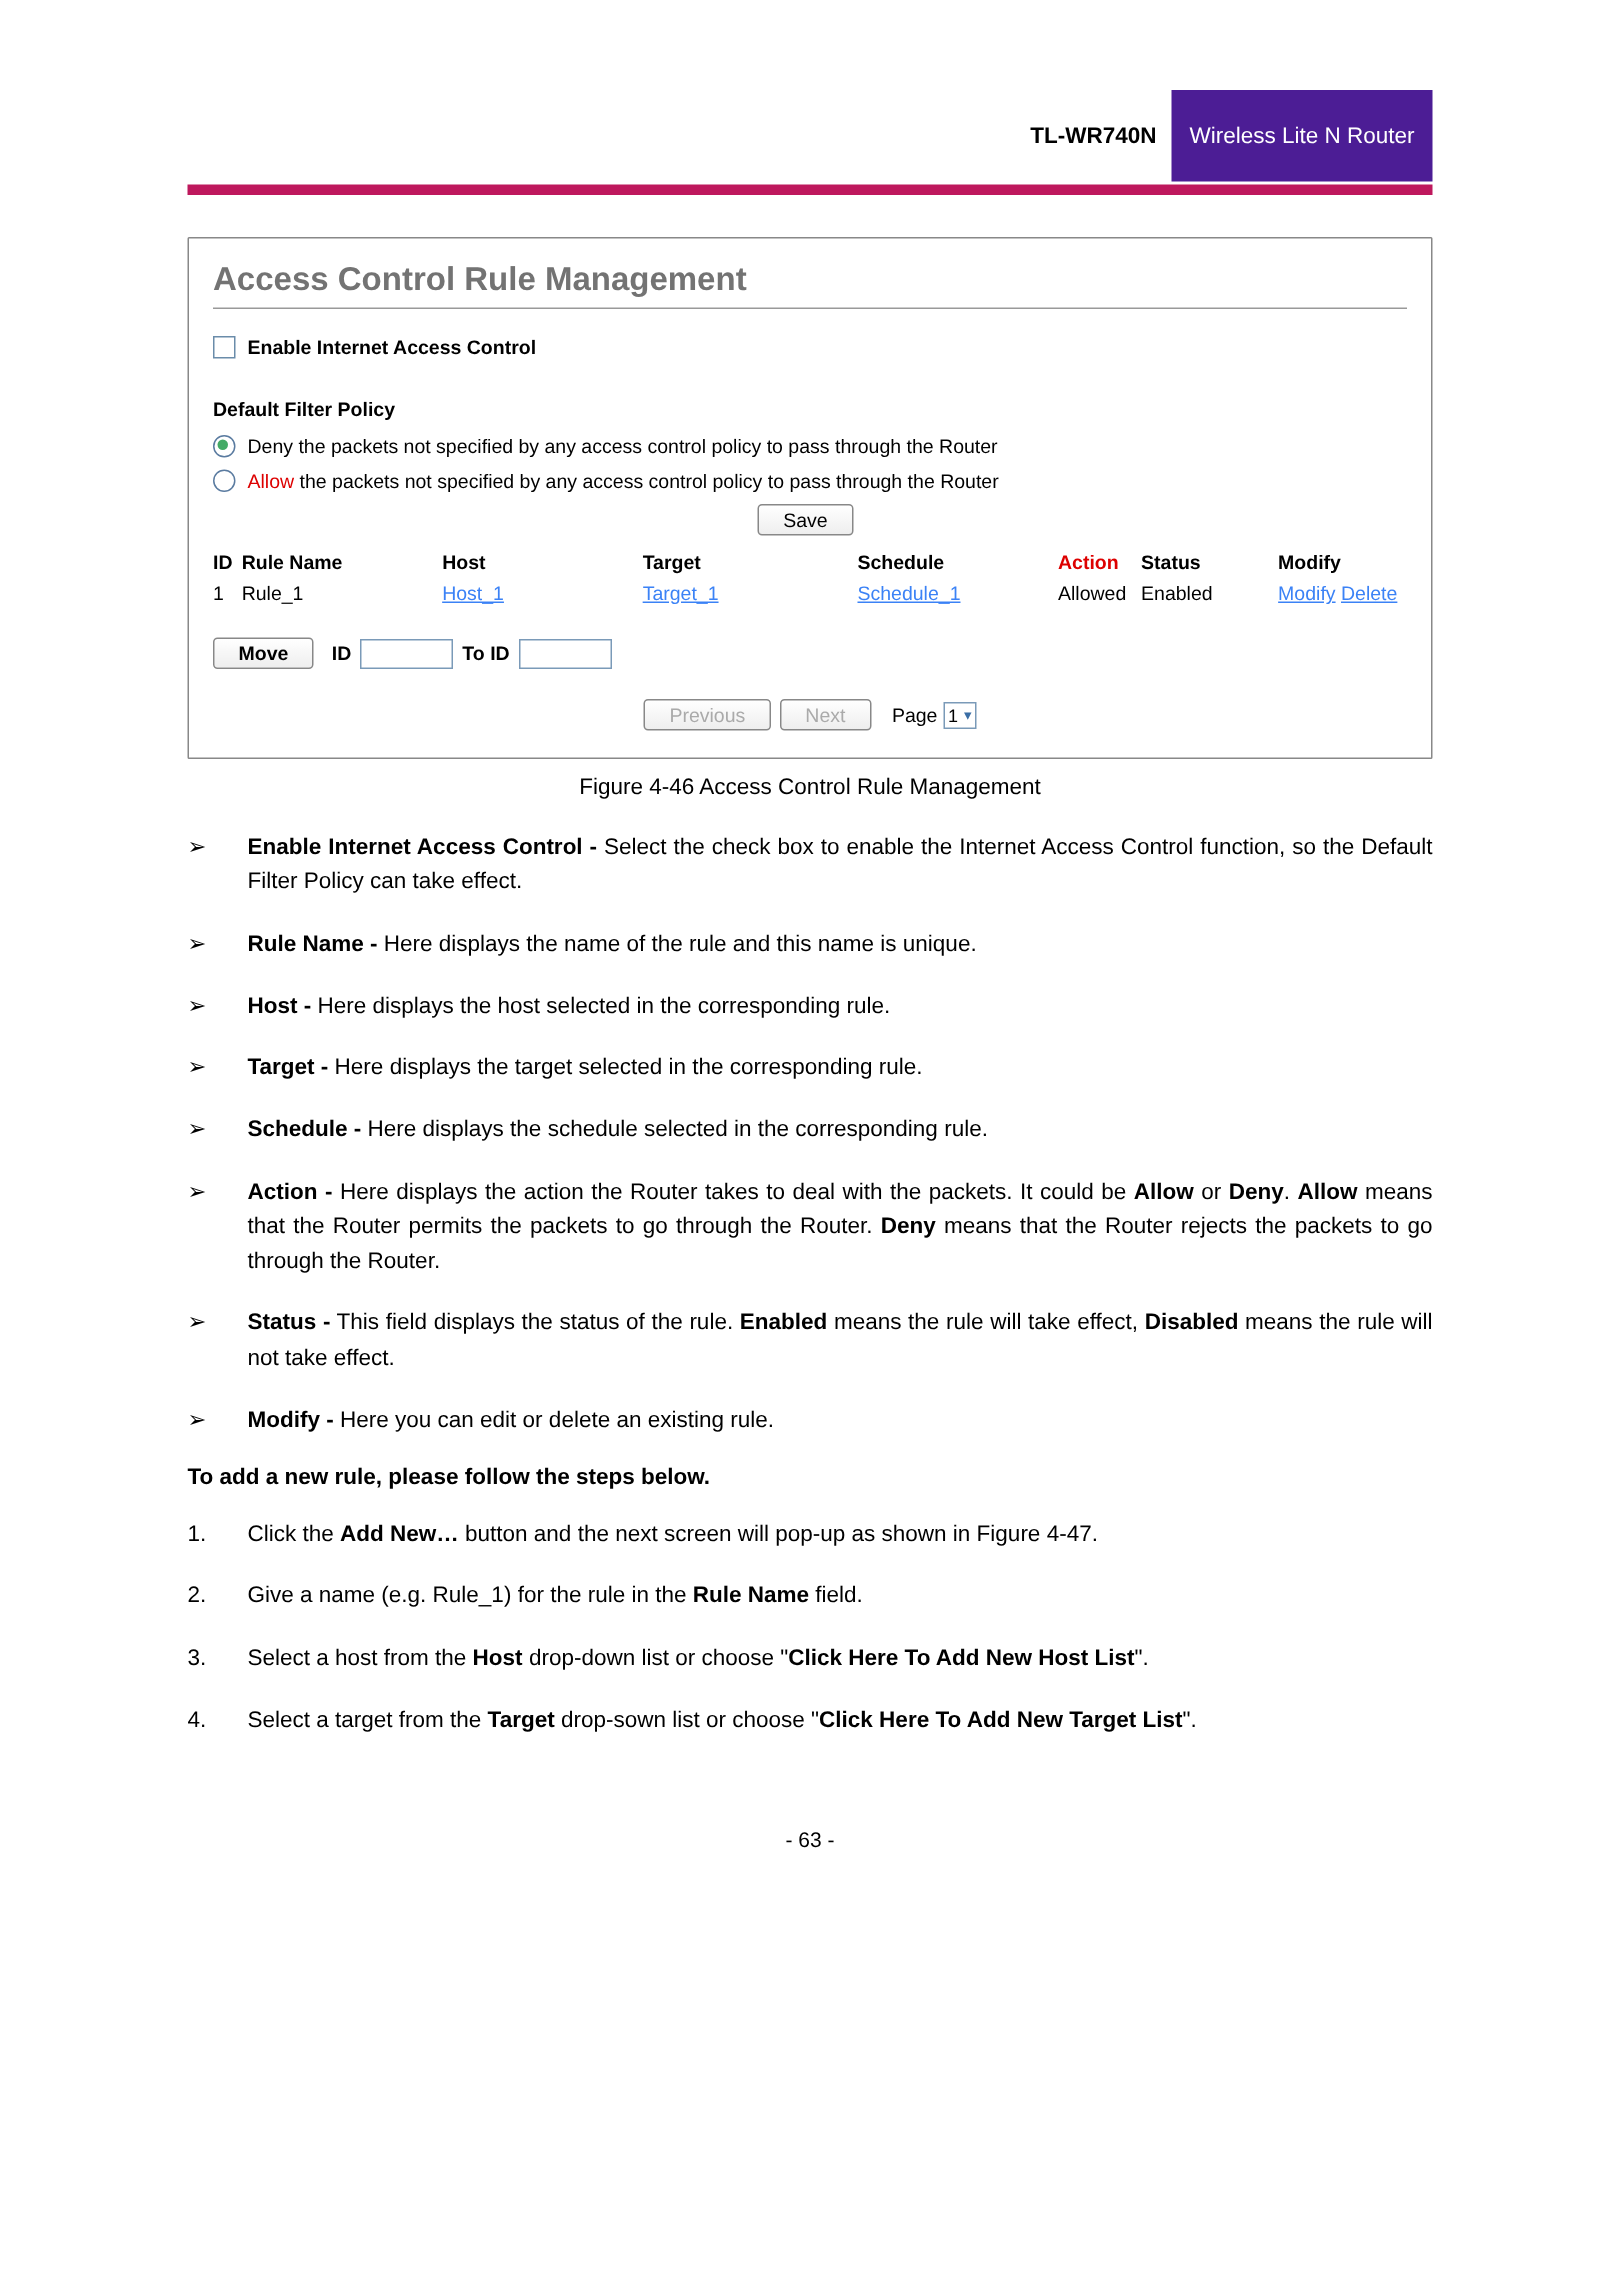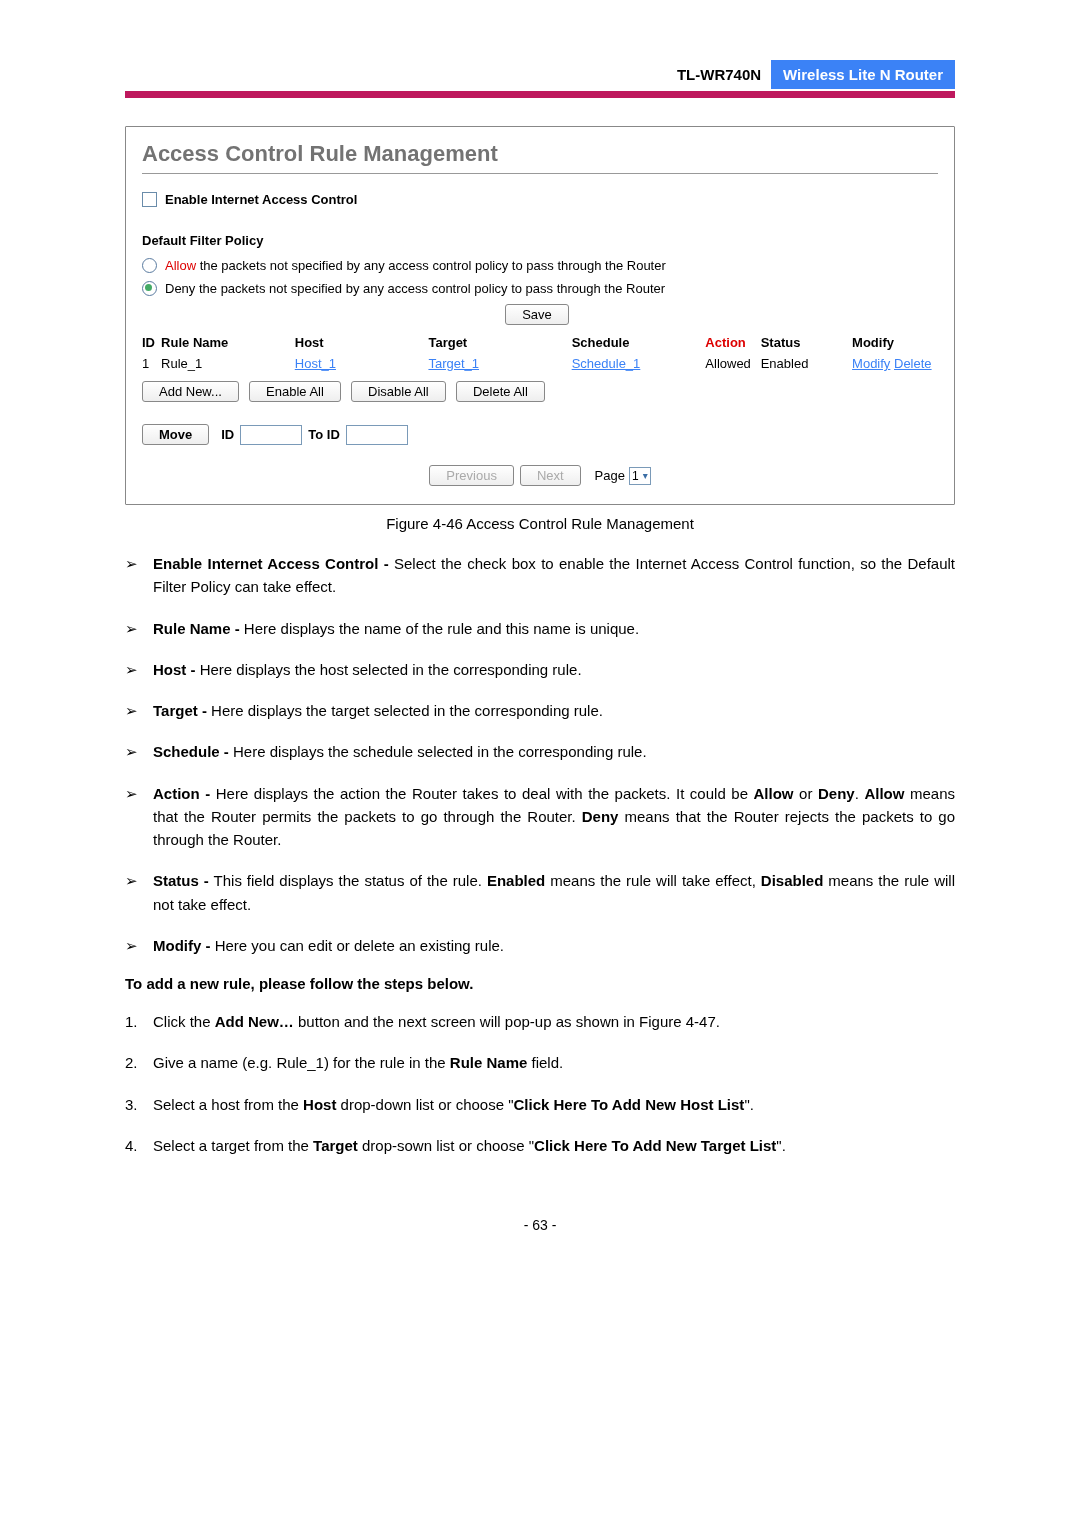--- a/index.html
+++ b/index.html
@@ -21,24 +21,24 @@
     padding-bottom: 2px;
     margin-bottom: 28px;
   }
   .model {
     font-weight: bold;
     color: #000;
     padding: 4px 10px;
     font-size: 15px;
   }
   .model-desc {
-    background: #3b82f6;
+    background: #4c1d95;
     color: #fff;
-    font-weight: bold;
-    padding: 6px 12px;
+    font-weight: normal;
+    padding: 22px 12px;
     font-size: 15px;
   }
   .panel {
     border: 1px solid #888;
     border-radius: 1px;
     padding: 14px 16px 18px 16px;
     margin-bottom: 10px;
   }
   .panel-title {
     font-weight: bold;
@@ -165,21 +165,21 @@
   }
   .list { margin: 0; padding: 0; }
   .li {
     display: flex;
     margin-bottom: 18px;
     text-align: justify;
     line-height: 1.55;
   }
   .li .bullet { width: 28px; flex-shrink: 0; }
   .li .num { width: 28px; flex-shrink: 0; }
-  .li .body { flex: 1; }
+  .li .body { flex: 1; margin-left: 12px; }
   .b { font-weight: bold; }
   .subhead {
     font-weight: bold;
     margin: 8px 0 18px 0;
   }
   .footer {
     text-align: center;
     font-size: 14px;
     margin-top: 60px;
   }
@@ -198,29 +198,29 @@
     <div class="panel-title">Access Control Rule Management</div>
     <hr>
 
     <div class="chk-row">
       <span class="chk-box"></span>
       <span>Enable Internet Access Control</span>
     </div>
 
     <div class="section-h">Default Filter Policy</div>
 
+    <div class="radio-row">
+      <span class="radio selected"></span>
+      <span>Deny the packets not specified by any access control policy to pass through the Router</span>
+    </div>
     <div class="radio-row">
       <span class="radio"></span>
       <span>
         <span class="allow-word">Allow</span><span> the packets not specified by any access control policy to pass through the Router</span>
       </span>
-    </div>
-    <div class="radio-row">
-      <span class="radio selected"></span>
-      <span>Deny the packets not specified by any access control policy to pass through the Router</span>
     </div>
 
     <div class="save-row">
       <span class="btn">Save</span>
     </div>
 
     <div class="tbl-head">
       <span class="c-id">ID</span>
       <span class="c-name">Rule Name</span>
       <span class="c-host">Host</span>
@@ -238,26 +238,20 @@
       <span class="c-target"><span class="lnk">Target_1</span></span>
       <span class="c-sched"><span class="lnk">Schedule_1</span></span>
       <span class="c-action2">Allowed</span>
       <span class="c-status">Enabled</span>
       <span class="c-modify">
         <span class="lnk">Modify</span>
         <span class="lnk">Delete</span>
       </span>
     </div>
 
-    <div class="btn-row">
-      <span class="btn">Add New...</span>
-      <span class="btn">Enable All</span>
-      <span class="btn">Disable All</span>
-      <span class="btn">Delete All</span>
-    </div>
 
     <div class="move-row">
       <span class="btn">Move</span>
       <span style="margin-left:6px;font-size:13px;">ID</span>
       <span class="inp"></span>
       <span style="font-size:13px;">To ID</span>
       <span class="inp"></span>
     </div>
 
     <div class="pager">

